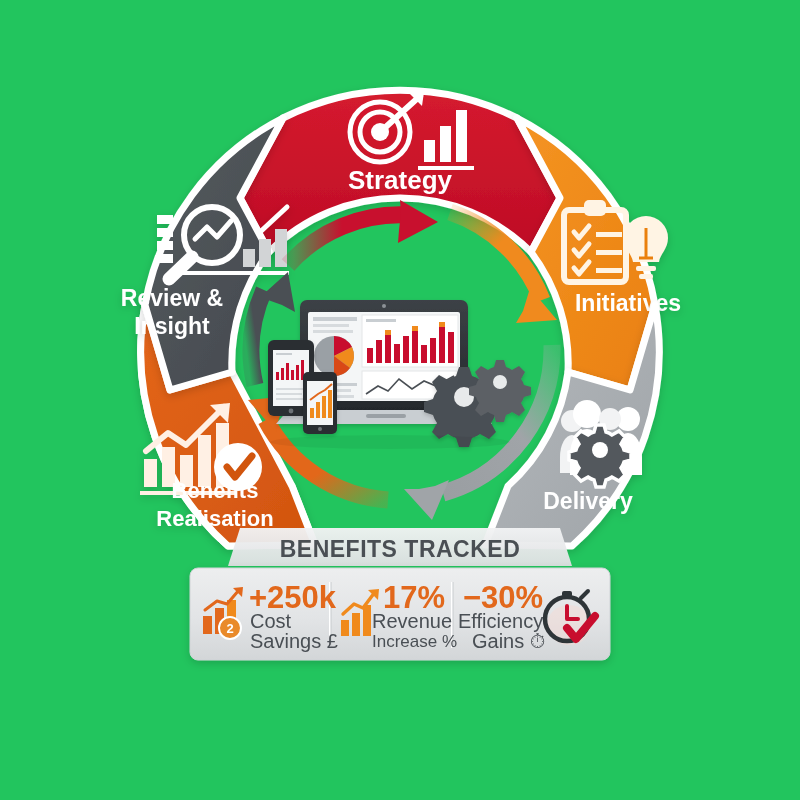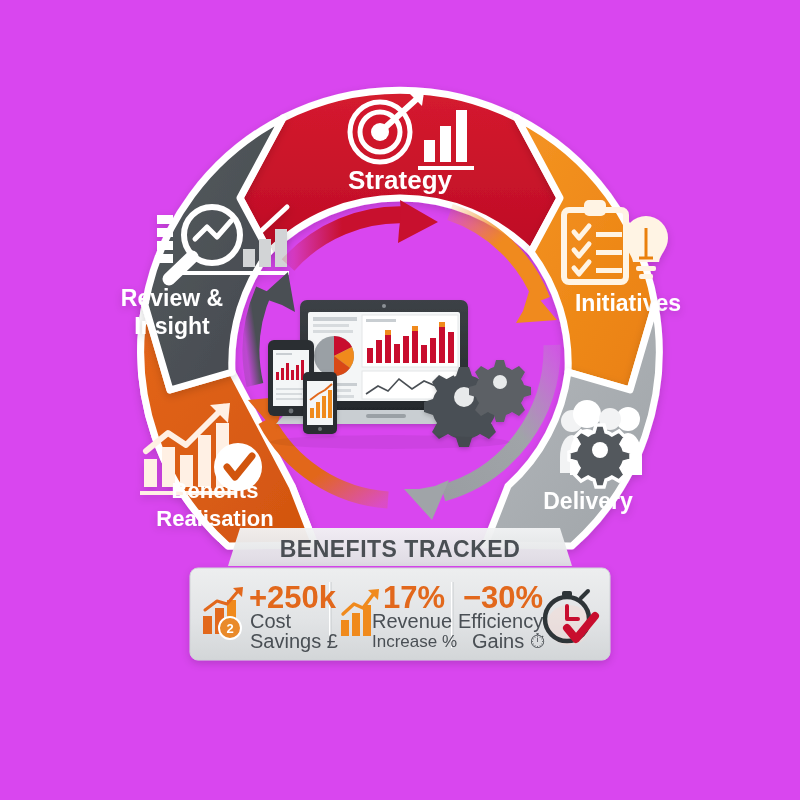--- a/index.html
+++ b/index.html
@@ -12,21 +12,21 @@
     height: 800px;
     font-family: "Liberation Sans", sans-serif;
     overflow: hidden;
     position: relative;
   }
   #stage {
     position: absolute;
     left: 0; top: 0;
     width: 800px;
     height: 800px;
-    background: #d946ef;
+    background: #22c55e;
   }
   svg#infographic {
     position: absolute;
     left: 0;
     top: 0;
     width: 800px;
     height: 800px;
     display: block;
   }
   .seg-label {

